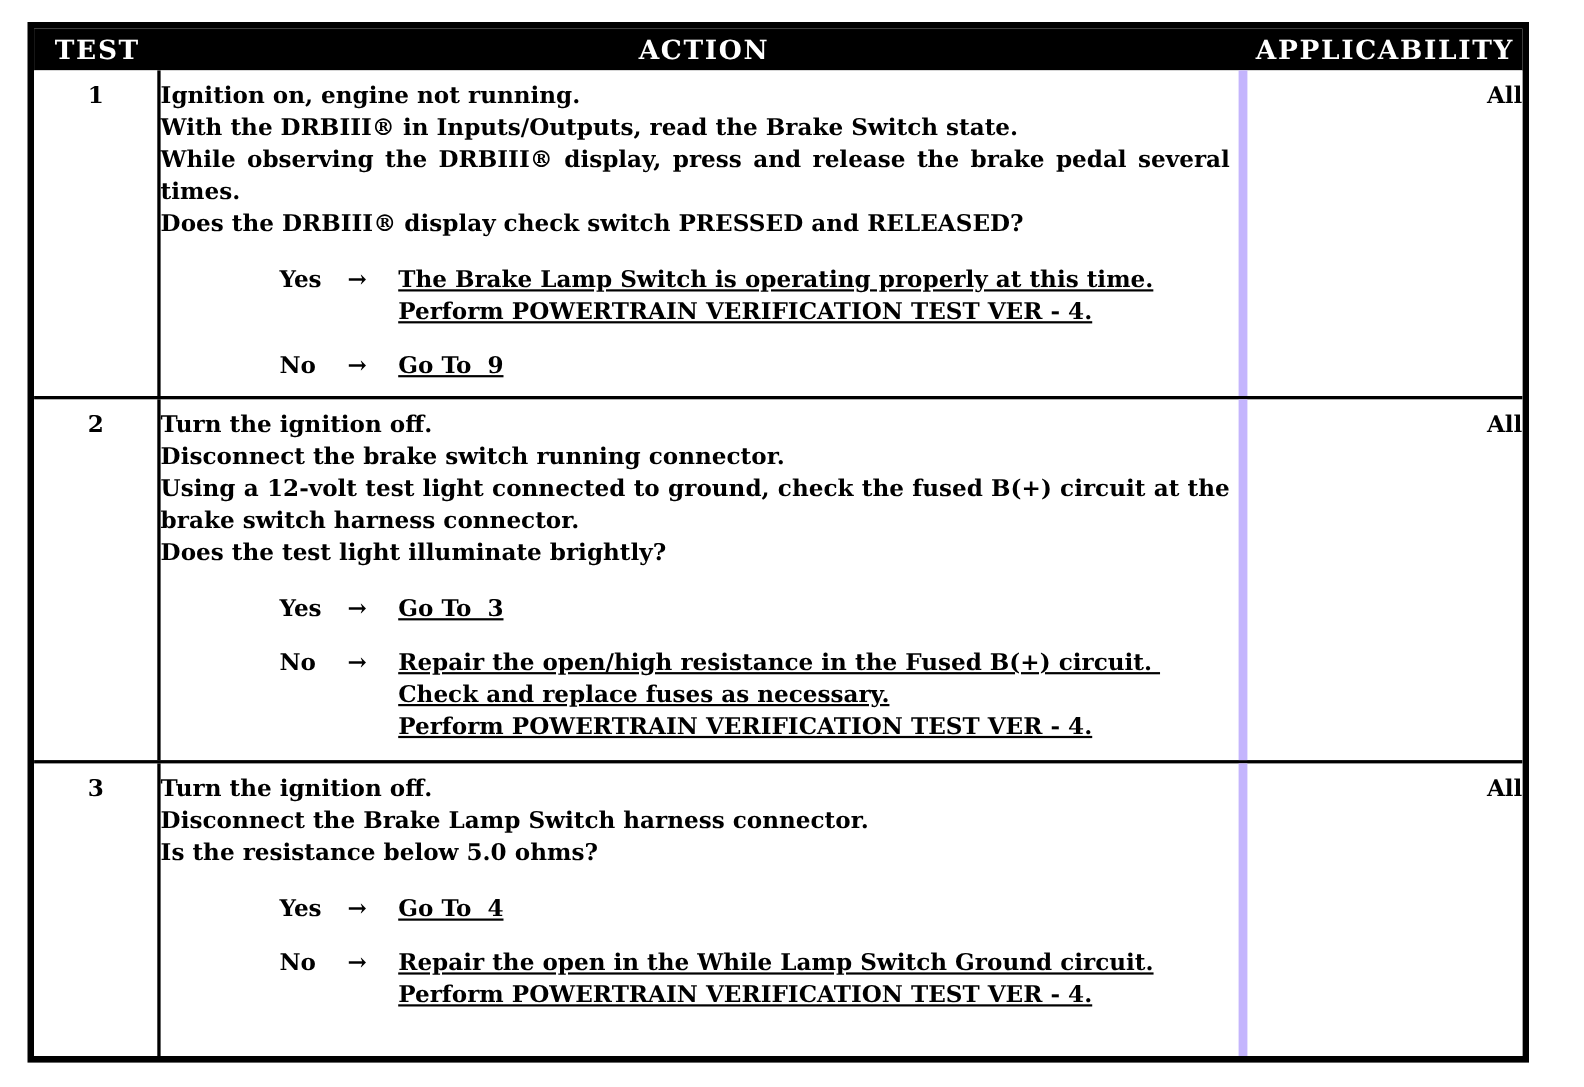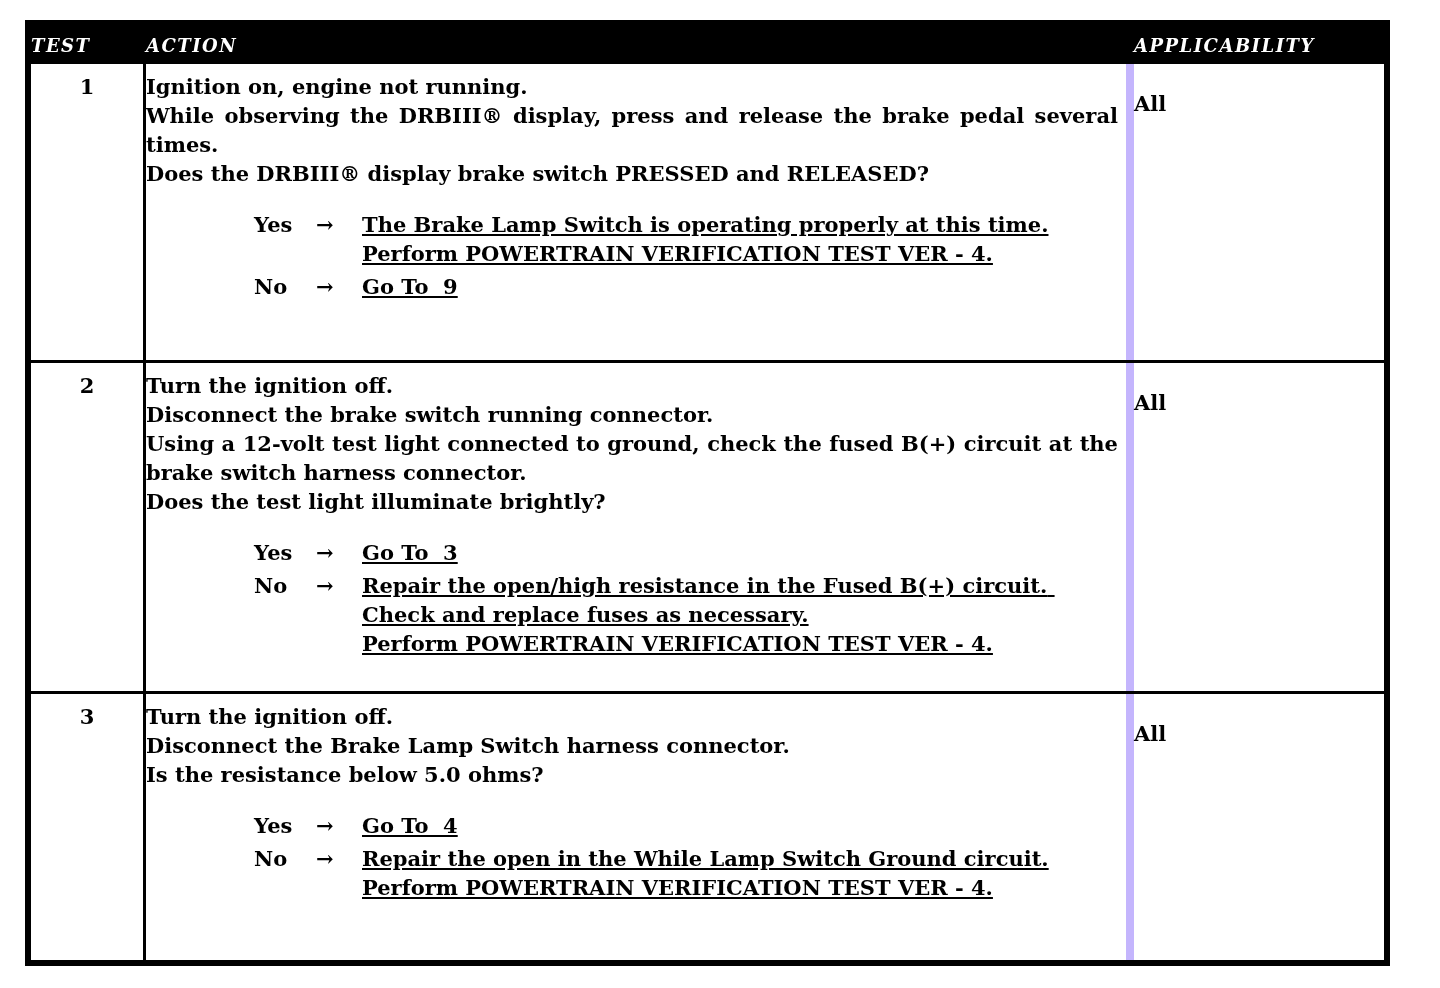--- a/index.html
+++ b/index.html
@@ -23,24 +23,23 @@
   }
   .header-row {
     display: grid;
     grid-template-columns: 115px 988px 1fr;
     background: #000000;
     color: #ffffff;
     height: 38px;
     align-items: center;
   }
   .header-cell {
-    text-align: left;
-    font-size: 18px;
+    text-align: center;
+    font-size: 24px;
     letter-spacing: 1.5px;
-    font-style: italic;
   }
   .body-row {
     display: grid;
     grid-template-columns: 115px 988px 1fr;
     background: #ffffff;
   }
   .body-row + .body-row {
     border-top: 3px solid #000000;
   }
   .row-1 { min-height: 296px; }
@@ -54,32 +53,32 @@
   .test-cell {
     border-right: 3px solid #000000;
     text-align: center;
     padding-top: 8px;
   }
   .action-cell {
     border-right: 8px solid #c4b5fd;
     padding: 8px 8px 8px 0;
   }
   .app-cell {
-    text-align: left;
-    padding-top: 25px;
+    text-align: right;
+    padding-top: 8px;
   }
   .step {
     margin: 0;
     text-align: justify;
   }
   .decisions {
     margin-top: 22px;
     display: flex;
     flex-direction: column;
-    gap: 4px;
+    gap: 20px;
   }
   .decision {
     display: grid;
     grid-template-columns: 62px 46px 1fr;
     margin-left: 108px;
     align-items: start;
   }
   .dlabel { display: block; }
   .arrow  { display: block; }
   .result { min-width: 0; text-decoration: underline; }
@@ -99,22 +98,23 @@
     <div class="header-cell">APPLICABILITY</div>
   </div>
 
   <div class="body-row row-1">
     <div class="cell test-cell">
       <span>1</span>
     </div>
     <div class="cell action-cell">
       <div class="steps">
         <p class="step">Ignition on, engine not running.</p>
+        <p class="step">With the DRBIII® in Inputs/Outputs, read the Brake Switch state.</p>
         <p class="step">While observing the DRBIII® display, press and release the brake pedal several times.</p>
-        <p class="step">Does the DRBIII® display brake switch PRESSED and RELEASED?</p>
+        <p class="step">Does the DRBIII® display check switch PRESSED and RELEASED?</p>
       </div>
       <div class="decisions">
         <div class="decision">
           <span class="dlabel">Yes</span>
           <span class="arrow">→</span>
           <div class="result">
             <p class="rline">The Brake Lamp Switch is operating properly at this time.</p>
             <p class="rline">Perform POWERTRAIN VERIFICATION TEST VER - 4.</p>
           </div>
         </div>

